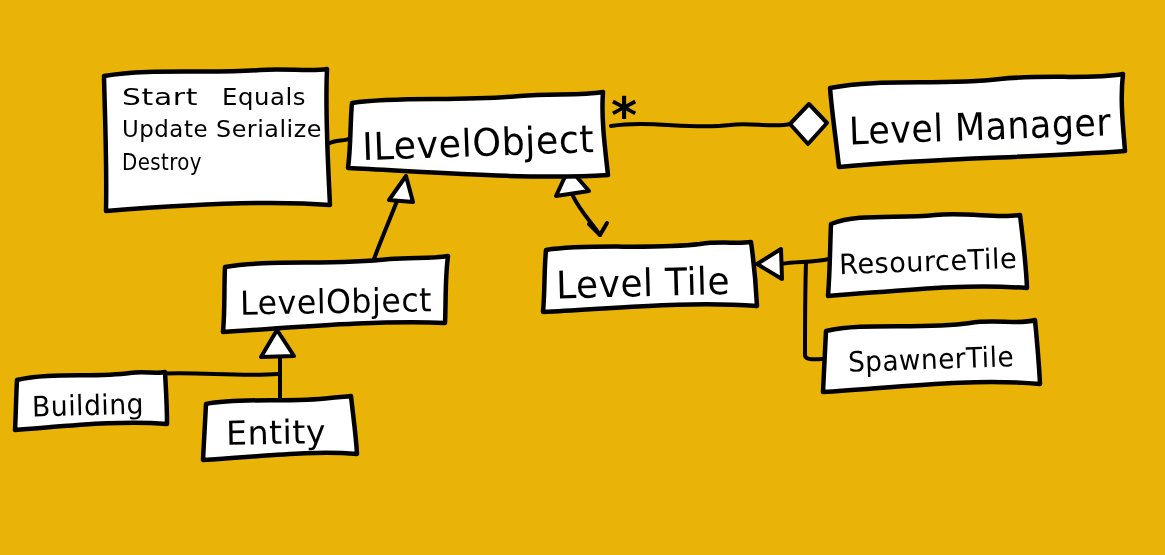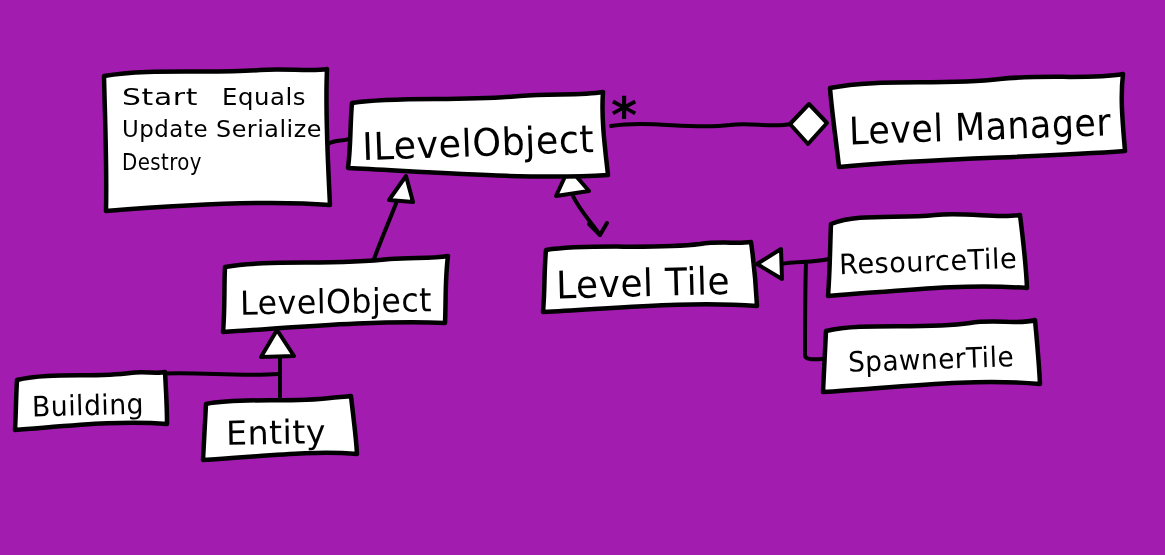--- a/index.html
+++ b/index.html
@@ -8,21 +8,21 @@
     background: #ffffff;
     width: 1165px;
     height: 555px;
     overflow: hidden;
     font-family: "DejaVu Sans", sans-serif;
   }
   .stage {
     position: relative;
     width: 1165px;
     height: 555px;
-    background: #a21caf;
+    background: #eab308;
   }
   svg { display: block; }
   .ink-box {
     fill: #ffffff;
     stroke: #000000;
     stroke-width: 4.5;
     stroke-linecap: round;
     stroke-linejoin: round;
   }
   .ink-hollow {

